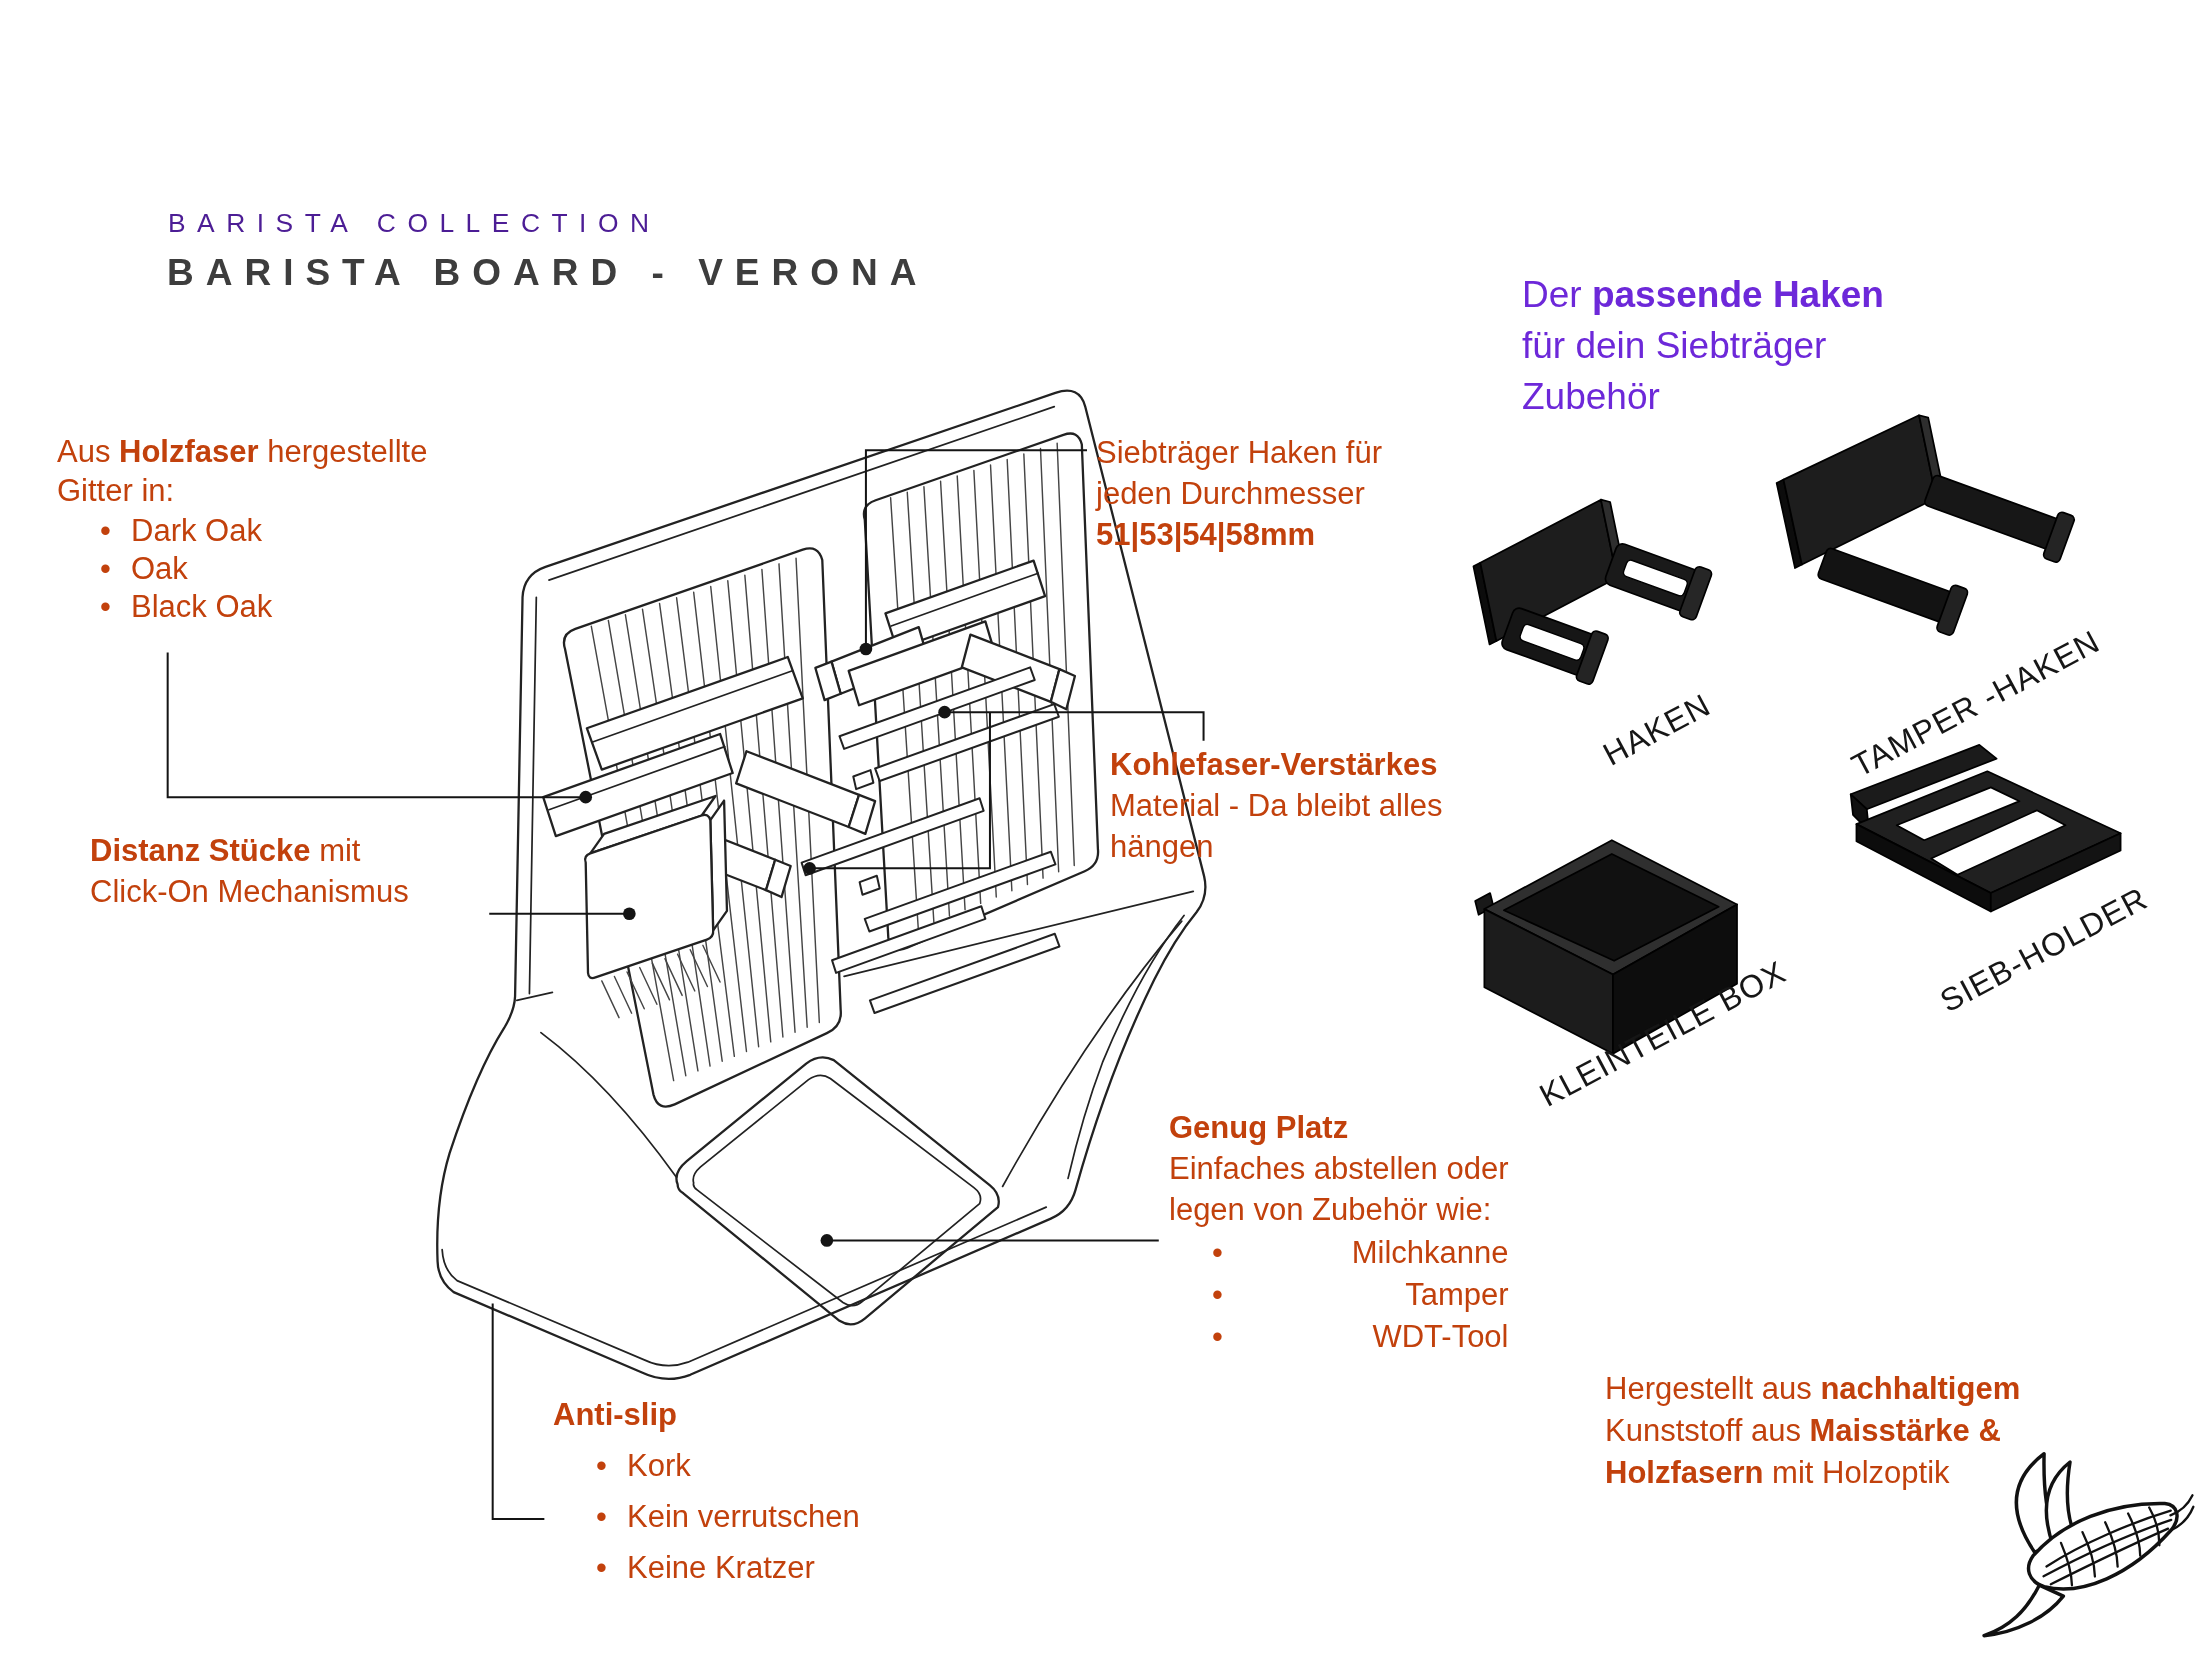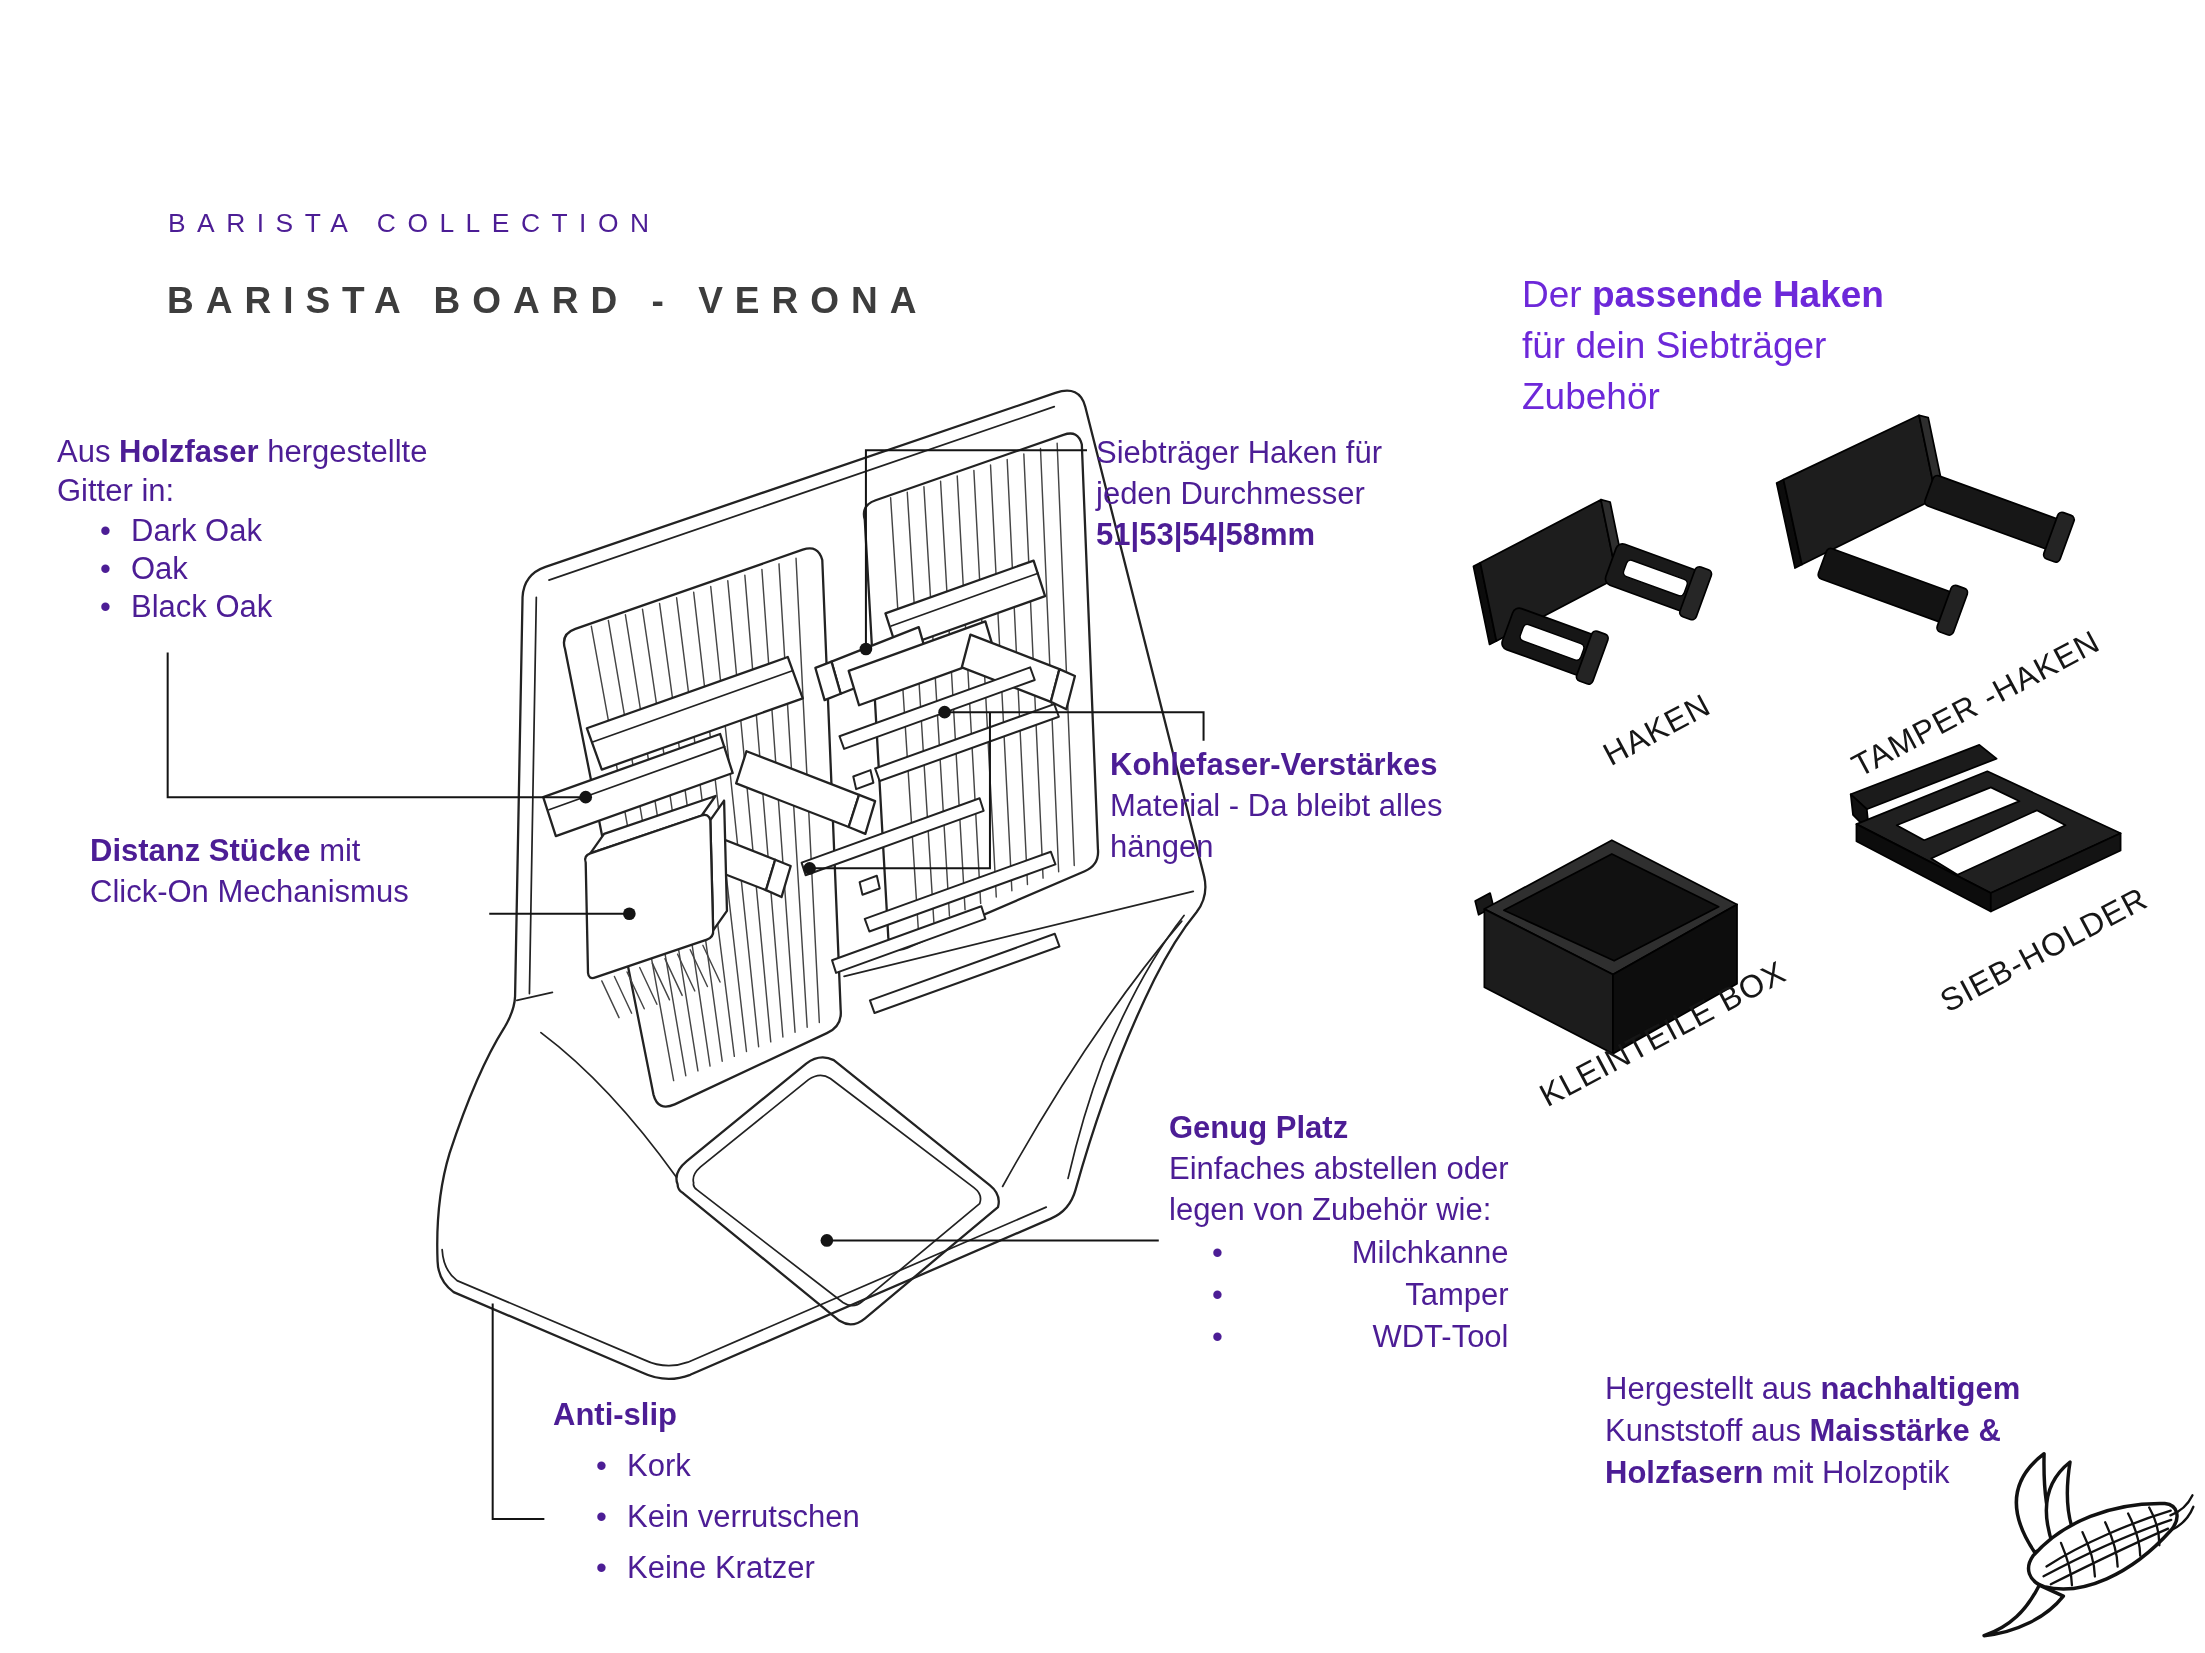--- a/index.html
+++ b/index.html
@@ -1,20 +1,20 @@
 <!DOCTYPE html>
 <html style="font-size:9.2px"><head>
 <meta charset="utf-8">
 <style>
   html,body{margin:0;padding:0;background:#ffffff;}
   body{width:2205px;height:1654px;position:relative;overflow:hidden;
        font-family:"Liberation Sans",sans-serif;color:#121212;}
-  .t{position:absolute;color:#4c1d95;}
+  .t{position:absolute;color:#c2410c;}
   .collection{font-size:26.4px;font-weight:400;letter-spacing:11.5px;color:#4c1d95;}
-  .product-title{font-size:37px;font-weight:800;letter-spacing:12px;color:#3d3d3d;margin-top:28px;}
+  .product-title{font-size:37px;font-weight:800;letter-spacing:12px;color:#3d3d3d;}
   .body{font-size:31px;line-height:39px;font-weight:400;}
   .lh72{line-height:41px;}
   .lh74{line-height:42px;}
   b{font-weight:700;}
   .heading{font-size:37px;line-height:51px;font-weight:400;color:#6d28d9;}
   ul.bullets{list-style:none;margin:2.3px 0 0 0;padding:0 0 0 74px;}
   ul.bullets li{position:relative;}
   ul.bullets li::before{content:"\2022";position:absolute;left:-31px;}
   ul.sp67 li{line-height:38px;}
   ul.sp74 li{line-height:42px;text-align:right;}

